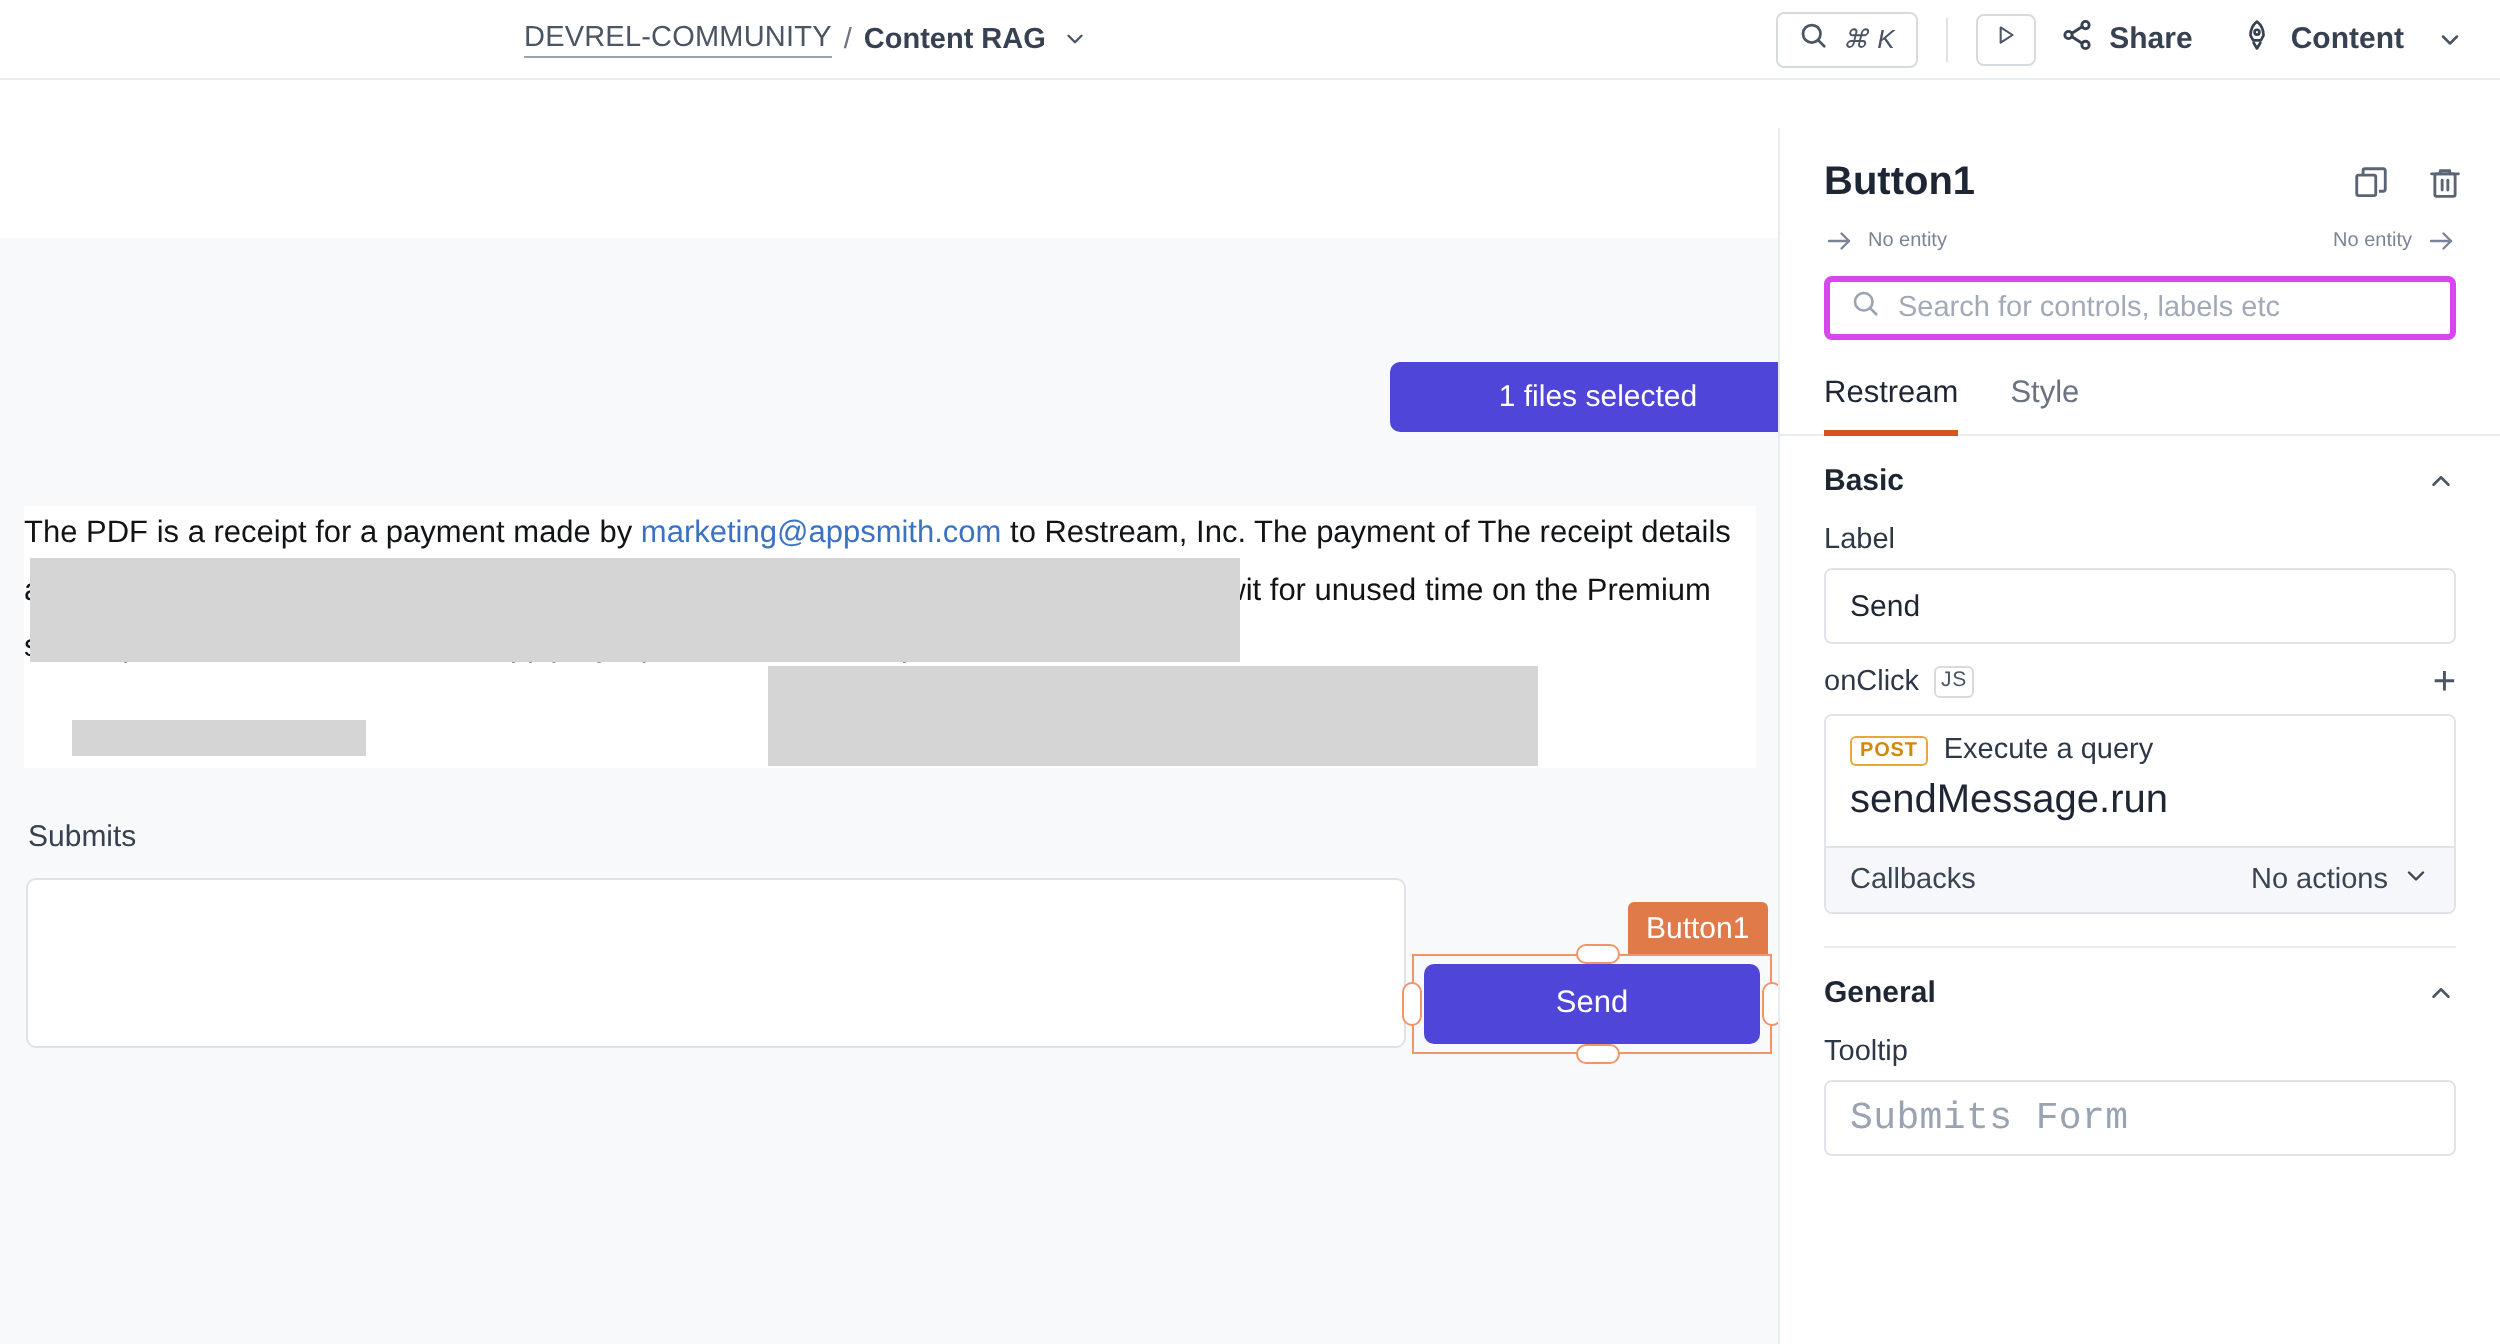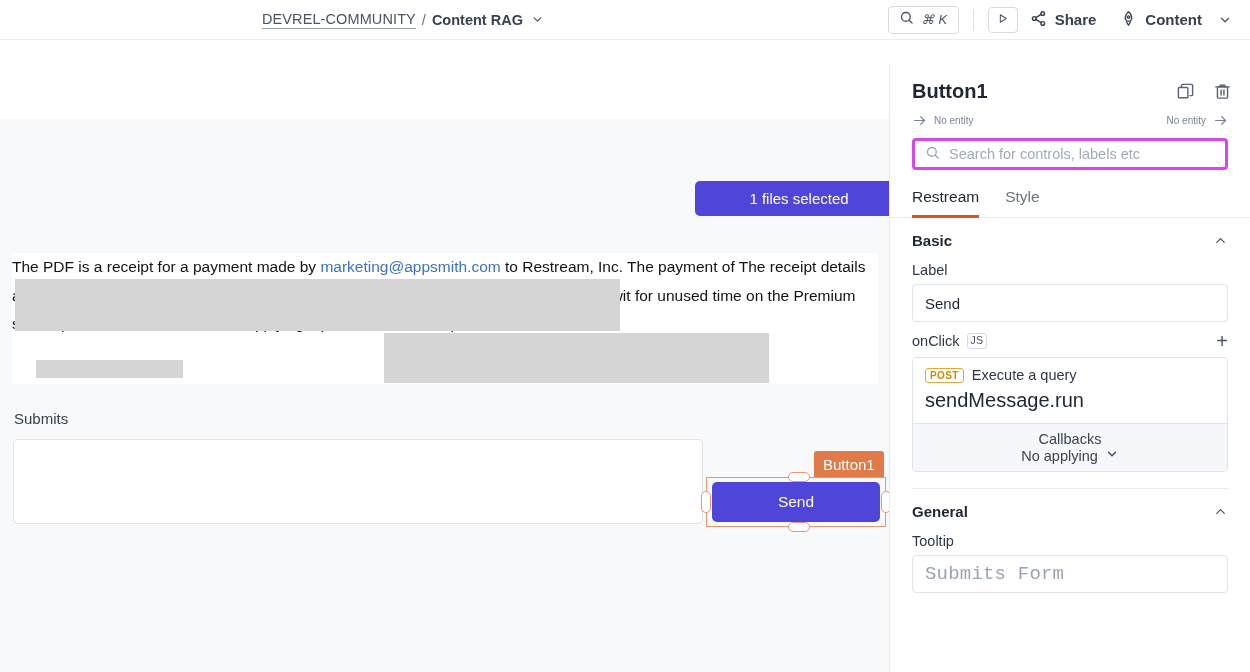--- a/index.html
+++ b/index.html
@@ -196,21 +196,21 @@
   .action-row1 { display: flex; align-items: center; gap: 8px; }
   .post-badge {
     border: 1px solid #e8a838; border-radius: 3px; color: #d08908;
     font-size: 10px; font-weight: 700; padding: 1px 4px; letter-spacing: .4px;
   }
   .action-title { font-size: 14.5px; color: #2f3847; }
   .action-name { font-size: 20px; color: #1f2633; margin-top: 6px; }
   .action-foot {
     border-top: 1px solid #e0e4ea; background: #f5f7fa;
     display: flex; align-items: center; justify-content: space-between;
-    padding: 7px 12px; font-size: 14.5px; color: #3b4452; cursor: pointer; flex-direction: column;
+    padding: 7px 12px; font-size: 14.5px; color: #3b4452; cursor: pointer;
   }
   .action-foot .right { display: flex; align-items: center; gap: 7px; color:#3b4452;}
 
   .pp-divider { height: 1px; background: #e8ebef; margin: 16px 0 0 0; }
 </style>
 </head>
 <body>
 
 <div class="app">
 
@@ -395,21 +395,21 @@
               <div class="action-top">
                 <div class="action-row1">
                   <span class="post-badge">POST</span>
                   <span class="action-title">Execute a query</span>
                 </div>
                 <div class="action-name">sendMessage.run</div>
               </div>
               <div class="action-foot">
                 <span>Callbacks</span>
                 <span class="right">
-                  <span>No applying</span>
+                  <span>No actions</span>
                   <span>
                     <svg width="14" height="14" viewBox="0 0 24 24" fill="none" stroke="currentColor" stroke-width="2.1" stroke-linecap="round" stroke-linejoin="round">
                         <polyline points="6 9 12 15 18 9"></polyline>
                       </svg>
                   </span>
                 </span>
               </div>
             </div>
           </div>
 

